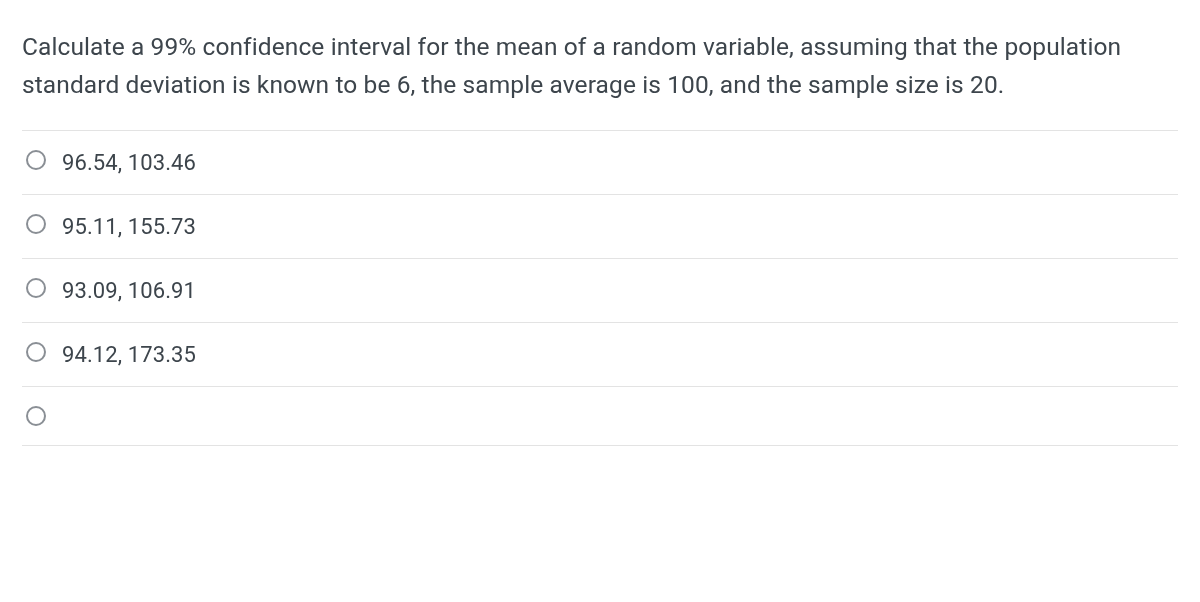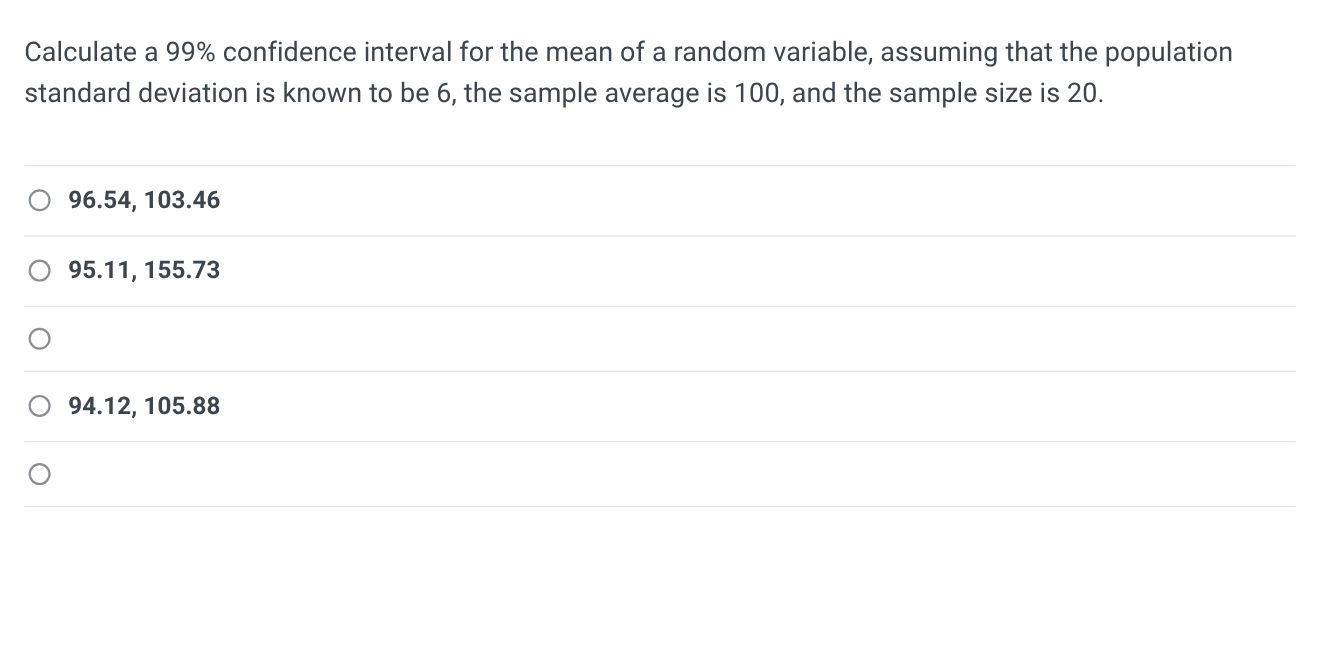--- a/index.html
+++ b/index.html
@@ -12,33 +12,32 @@
       background: #ffffff;
       width: 1200px;
       height: 602px;
       padding: 28px 22px;
       color: #3d454c;
     }
     .question-text {
       font-size: 24.5px;
       line-height: 1.55;
       color: #3d454c;
-      margin-bottom: 46px;
+      margin-bottom: 26px;
       letter-spacing: 0.1px;
     }
     .options-list {
       width: 100%;
     }
     .option-item {
       display: flex;
-      align-items: center;
+      align-items: flex-start;
       padding: 19px 8px 19px 4px;
       border-top: 1px solid #e3e3e3;
       cursor: pointer;
-      font-weight: bold;
     }
     .option-item:last-child {
       border-bottom: 1px solid #e3e3e3;
     }
     .radio-circle {
       width: 20px;
       height: 20px;
       border: 2px solid #8a8f95;
       border-radius: 50%;
       margin-right: 16px;
@@ -61,21 +60,22 @@
   <div class="option-item">
     <span class="radio-circle"></span>
     <span class="option-label">96.54, 103.46</span>
   </div>
   <div class="option-item">
     <span class="radio-circle"></span>
     <span class="option-label">95.11, 155.73</span>
   </div>
   <div class="option-item">
     <span class="radio-circle"></span>
+    <span class="option-label">93.09, 106.91</span>
   </div>
   <div class="option-item">
     <span class="radio-circle"></span>
-    <span class="option-label">94.12, 105.88</span>
+    <span class="option-label">94.12, 173.35</span>
   </div>
   <div class="option-item">
     <span class="radio-circle"></span>
   </div>
 </div>
 
 </body></html>

